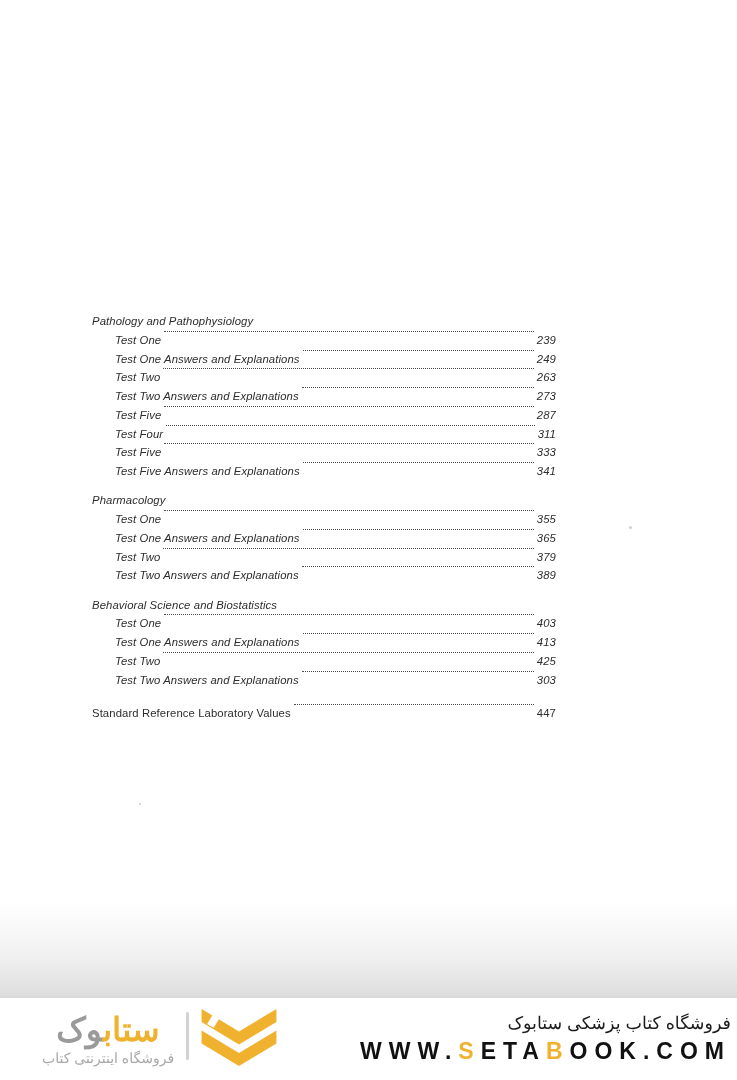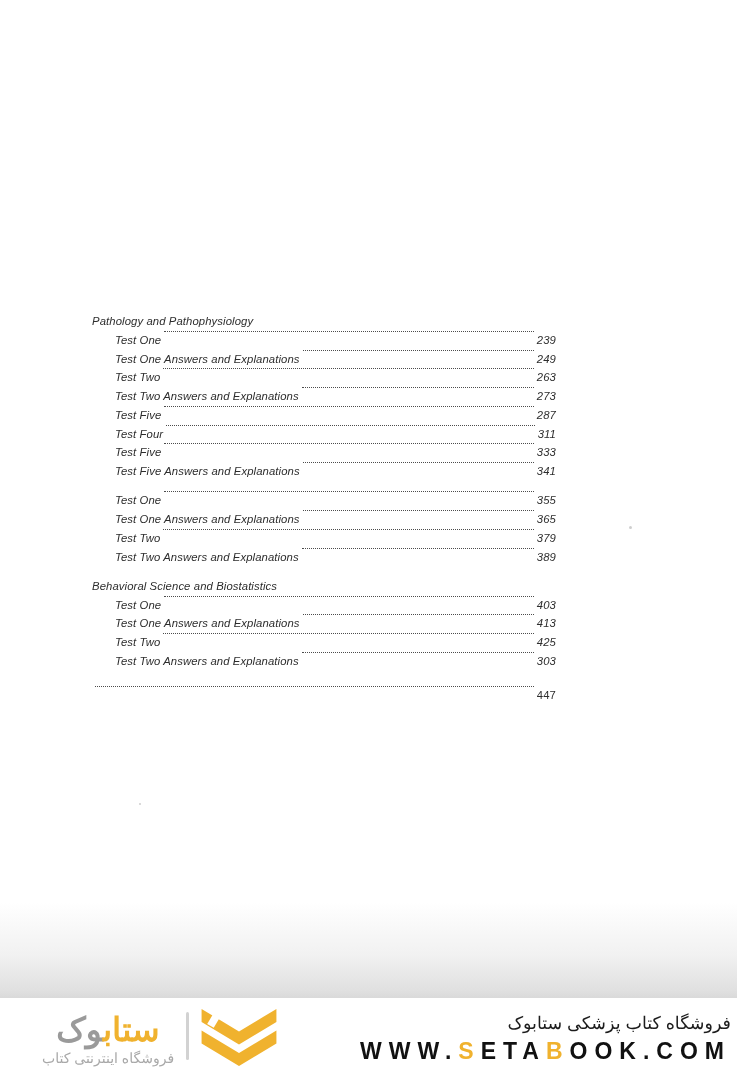--- a/index.html
+++ b/index.html
@@ -161,20 +161,21 @@
         <span class="toc-page">333</span>
       </div>
       <div class="toc-row">
         <span class="toc-label">Test Five Answers and Explanations</span>
         <span class="leader"></span>
         <span class="toc-page">341</span>
       </div>
     </section>
 
     <section class="toc-section">
+      <div class="toc-section-title">Pharmacology</div>
       <div class="toc-row">
         <span class="toc-label">Test One</span>
         <span class="leader"></span>
         <span class="toc-page">355</span>
       </div>
       <div class="toc-row">
         <span class="toc-label">Test One Answers and Explanations</span>
         <span class="leader"></span>
         <span class="toc-page">365</span>
       </div>
@@ -208,20 +209,21 @@
         <span class="toc-page">425</span>
       </div>
       <div class="toc-row">
         <span class="toc-label">Test Two Answers and Explanations</span>
         <span class="leader"></span>
         <span class="toc-page">303</span>
       </div>
     </section>
 
     <div class="toc-row standalone">
+      <span class="toc-label">Standard Reference Laboratory Values</span>
       <span class="leader"></span>
       <span class="toc-page">447</span>
     </div>
 
   </main>
 
   <span class="speck speck-1"></span>
   <span class="speck speck-2"></span>
   <div class="scan-shadow"></div>
 

